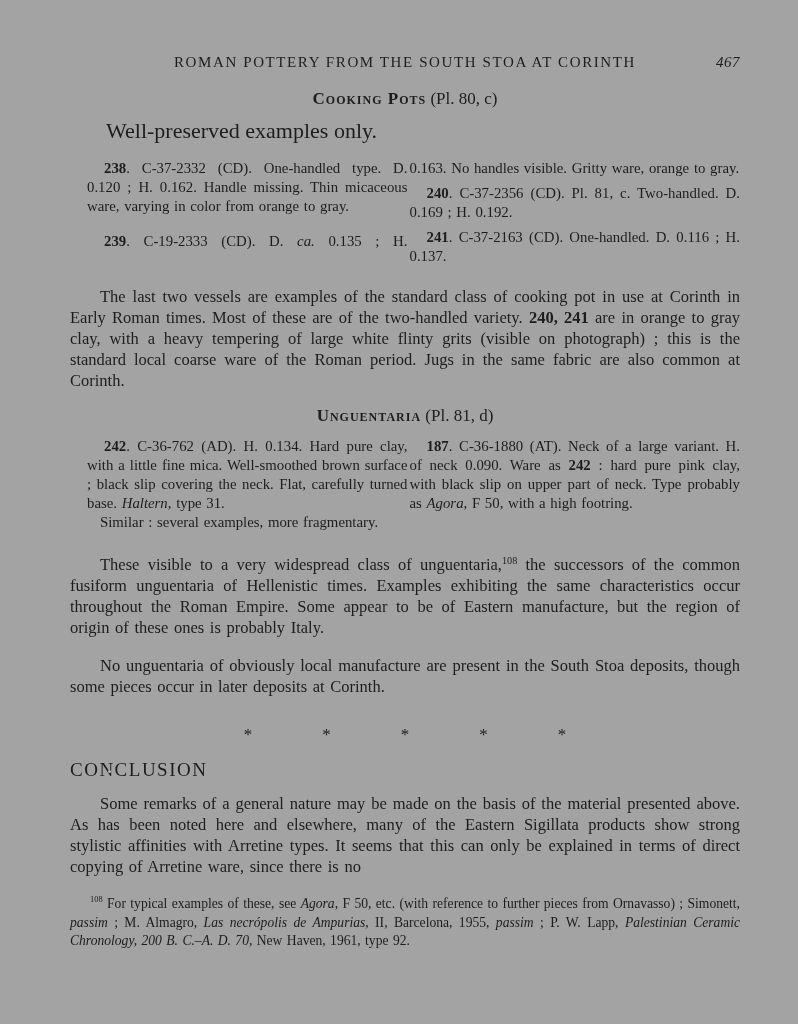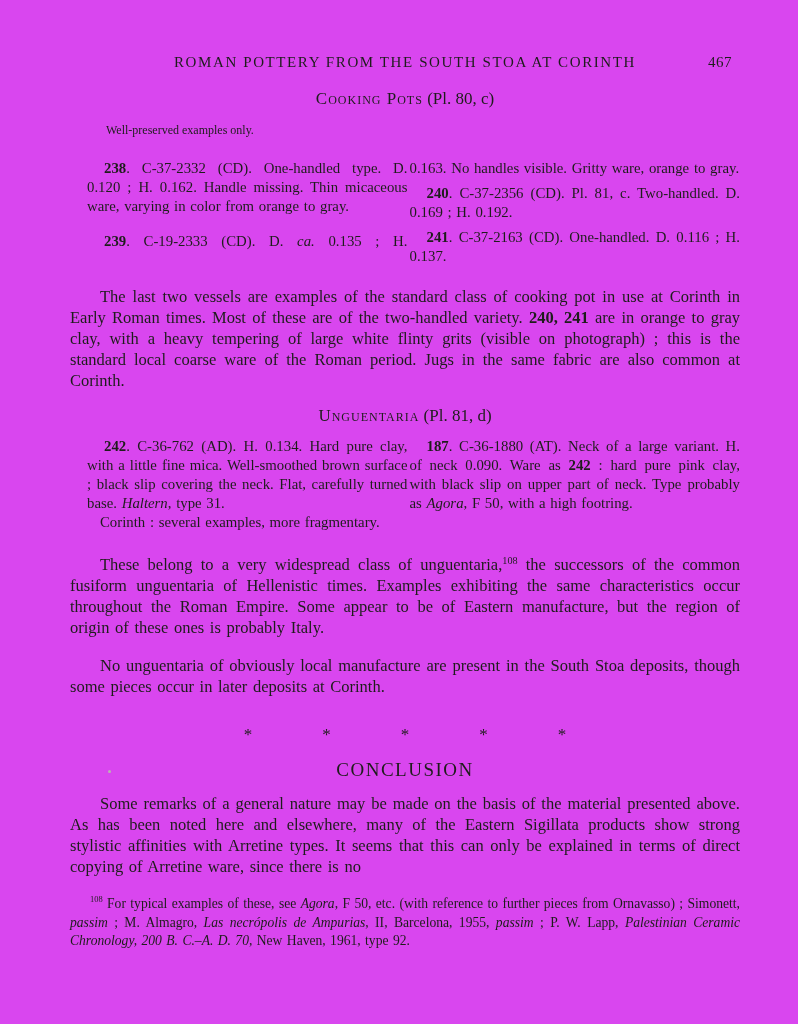--- a/index.html
+++ b/index.html
@@ -1,33 +1,33 @@
 <!DOCTYPE html>
 <html><head>
 <meta charset="utf-8">
 <style>
   html,body{margin:0;padding:0;background:#e9e9e9;}
   .page{
     position:relative;width:798px;height:1024px;margin:0 auto;
-    background:#d946ef;color:#1e1d1b;
+    background:#a3a3a3;color:#1e1d1b;
     font-family:"Liberation Serif","DejaVu Serif",serif;
     overflow:hidden;box-sizing:border-box;
   }
   .content{position:absolute;left:70px;top:54px;width:670px;}
 
   
   .running-head{position:relative;text-align:center;font-size:15px;
     letter-spacing:1.6px;margin-bottom:18px;white-space:nowrap;}
-  .running-head .page-num{position:absolute;right:8px;top:0;letter-spacing:0.5px;}
+  .running-head .page-num{position:absolute;right:0;top:0;letter-spacing:0.5px;font-style:italic;}
 
   
   .sec-head{font-size:17px;font-weight:400;text-align:center;margin:0 0 11px 0;}
   .sec-head.ung{margin-top:15px;}
 
-  .intro{margin:0 0 18px 0;font-size:12px;line-height:21px;text-indent:36px;}
+  .intro{margin:0 0 18px 0;font-size:22px;line-height:21px;text-indent:36px;}
 
   
   .catalog{display:flex;gap:2px;margin:0 0 20px 17px;}
   .catalog .col{box-sizing:border-box;}
   .catalog .col-left{width:321px;}
   .catalog .col-right{width:331px;}
   .entry{margin:0;font-size:14.8px;line-height:19px;text-align:justify;
     text-indent:17px;word-spacing:1px;}
   .entry.no-indent{text-indent:0;}
   .entry.justify-last{text-align-last:justify;}
@@ -37,28 +37,28 @@
   .catalog-2{margin-bottom:22px;}
 
   
   .body-para{margin:0;font-size:16.5px;line-height:21px;text-align:justify;
     text-indent:30px;word-spacing:1.5px;}
   .body-para + .body-para{margin-top:17px;}
 
   
   .r-b{font-weight:700;}
   .r-i{font-style:italic;}
-  .r-sc{font-variant:small-caps;letter-spacing:1px;}
+  .r-sc{font-variant:small-caps;letter-spacing:1px;font-weight:bold;}
   .r-sup{vertical-align:super;font-size:0.62em;line-height:0;}
 
   
   .stars{display:flex;justify-content:center;gap:70px;font-size:17px;
     margin:28px 0 0 0;line-height:20px;}
 
-  .conclusion-head{font-size:19px;font-weight:400;text-align:center;
+  .conclusion-head{font-size:19px;font-weight:400;text-align:left;
     letter-spacing:1.5px;margin:14px 0 12px 0;}
 
   
   .footnote{margin-top:18px;font-size:13.6px;line-height:18.5px;
     text-align:justify;text-indent:20px;word-spacing:1px;}
 
   .artifact-dot{position:absolute;left:108px;top:770px;width:3px;height:3px;
     background:#b9b6b1;border-radius:50%;}
 </style>
 </head>
@@ -88,28 +88,28 @@
       </div>
     </div>
 
     <p class="body-para"><span>The last two vessels are examples of the standard class of cooking pot in use at Corinth in Early Roman times. Most of these are of the two-handled variety. </span><span class="r-b">240, 241</span><span> are in orange to gray clay, with a heavy tempering of large white flinty grits (visible on photograph) ; this is the standard local coarse ware of the Roman period. Jugs in the same fabric are also common at Corinth.</span></p>
 
     <h2 class="sec-head ung"><span class="r-sc">Unguentaria</span><span> (Pl. 81, d)</span></h2>
 
     <div class="catalog catalog-2">
       <div class="col col-left">
         <p class="entry"><span class="r-b">242</span><span>. C-36-762 (AD). H. 0.134. Hard pure clay, with a little fine mica. Well-smoothed brown surface ; black slip covering the neck. Flat, carefully turned base. </span><span class="r-i">Haltern</span><span>, type 31.</span></p>
-        <p class="entry similar no-gap" style="margin-top:0;"><span>Corinth : several examples, more fragmentary.</span></p>
+        <p class="entry similar no-gap" style="margin-top:0;"><span>Similar : several examples, more fragmentary.</span></p>
       </div>
       <div class="col col-right">
         <p class="entry"><span class="r-b">187</span><span>. C-36-1880 (AT). Neck of a large variant. H. of neck 0.090. Ware as </span><span class="r-b">242</span><span> : hard pure pink clay, with black slip on upper part of neck. Type probably as </span><span class="r-i">Agora</span><span>, F 50, with a high footring.</span></p>
       </div>
     </div>
 
-    <p class="body-para"><span>These belong to a very widespread class of unguentaria,</span><span class="r-sup">108</span><span> the successors of the common fusiform unguentaria of Hellenistic times. Examples exhibiting the same characteristics occur throughout the Roman Empire. Some appear to be of Eastern manufacture, but the region of origin of these ones is probably Italy.</span></p>
+    <p class="body-para"><span>These visible to a very widespread class of unguentaria,</span><span class="r-sup">108</span><span> the successors of the common fusiform unguentaria of Hellenistic times. Examples exhibiting the same characteristics occur throughout the Roman Empire. Some appear to be of Eastern manufacture, but the region of origin of these ones is probably Italy.</span></p>
     <p class="body-para"><span>No unguentaria of obviously local manufacture are present in the South Stoa deposits, though some pieces occur in later deposits at Corinth.</span></p>
 
     <div class="stars">
       <span>*</span>
       <span>*</span>
       <span>*</span>
       <span>*</span>
       <span>*</span>
     </div>
 

